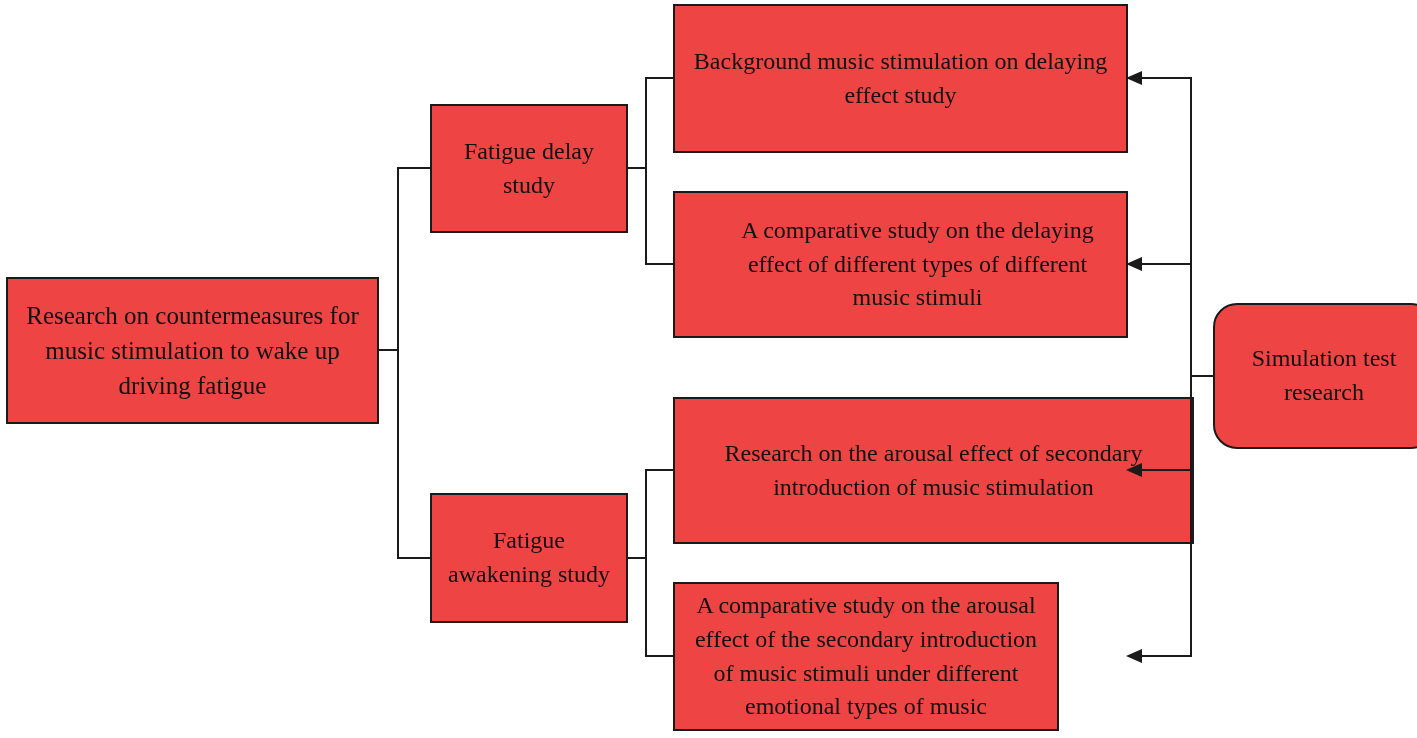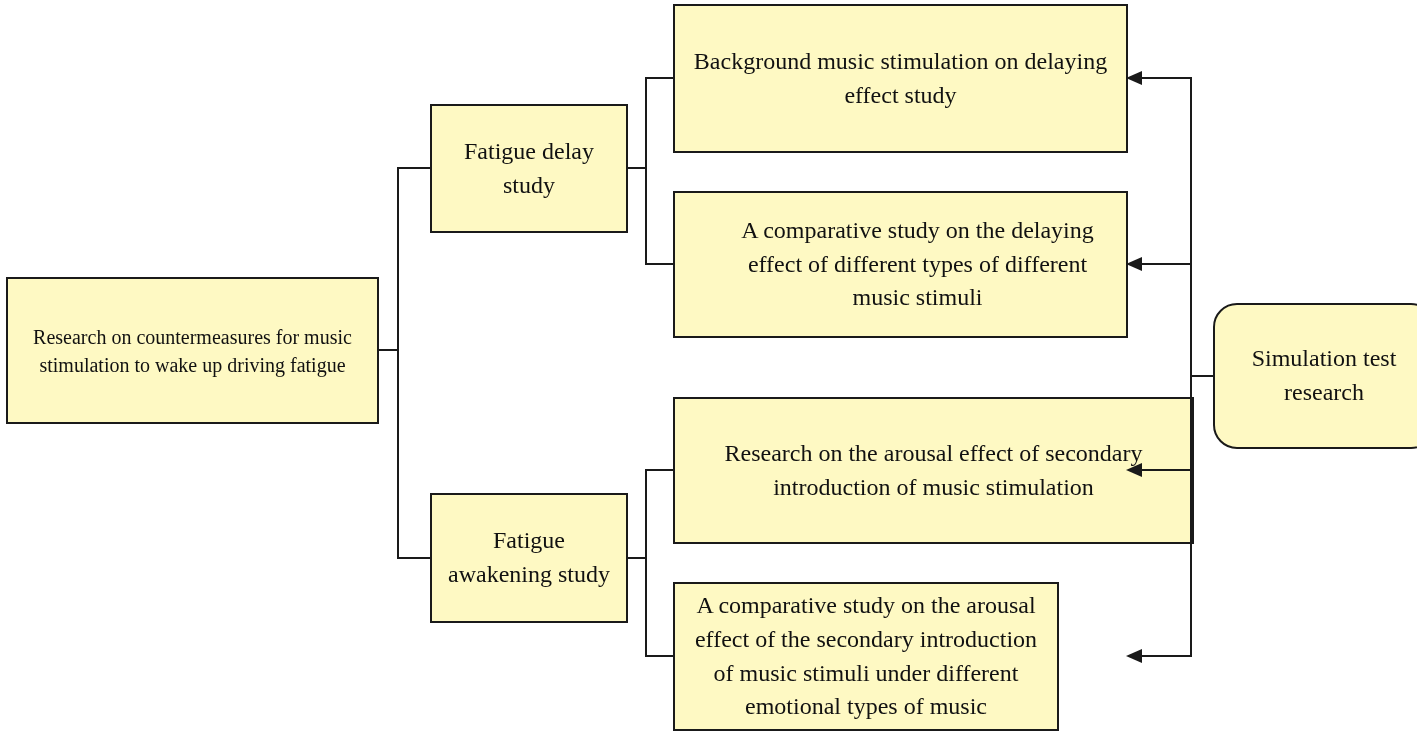--- a/index.html
+++ b/index.html
@@ -9,30 +9,30 @@
     height: 738px;
     background: #ffffff;
     font-family: "Liberation Serif", "DejaVu Serif", serif;
     color: #111111;
     overflow: hidden;
   }
   .box {
     position: absolute;
     box-sizing: border-box;
     border: 2px solid #1a1a1a;
-    background: #fef9c3;
+    background: #ef4444;
     display: flex;
     align-items: center;
     justify-content: center;
     text-align: center;
     font-size: 24px;
     line-height: 1.4;
     padding: 4px 10px;
   }
-  .box.root { font-size: 20px; }
+  .box.root { font-size: 25px; }
   .hline, .vline { position: absolute; background: #1a1a1a; }
   .hline { height: 2px; }
   .vline { width: 2px; }
   .arrowhead-left {
     position: absolute;
     width: 0; height: 0;
     border-top: 7px solid transparent;
     border-bottom: 7px solid transparent;
     border-right: 16px solid #1a1a1a;
   }

